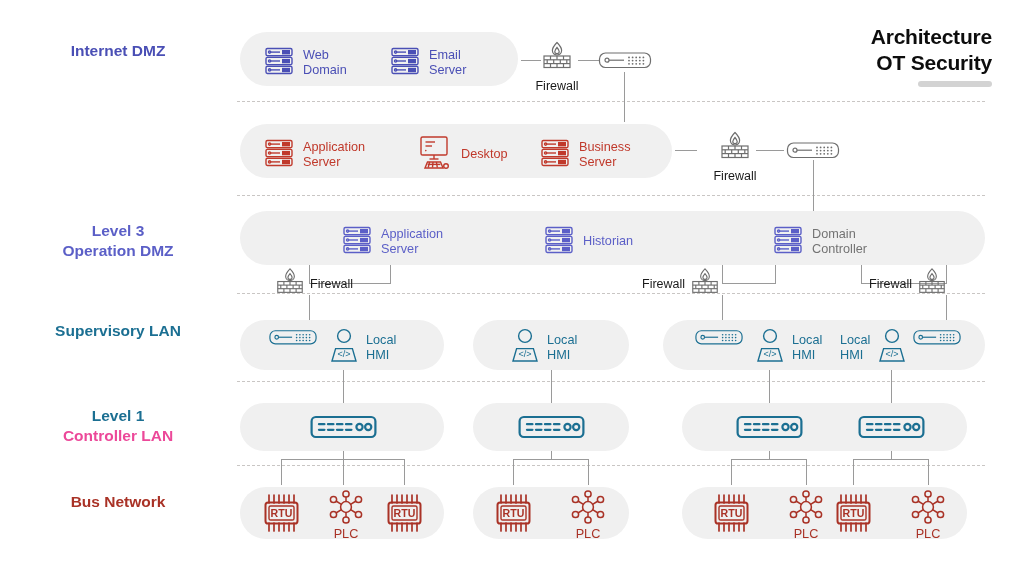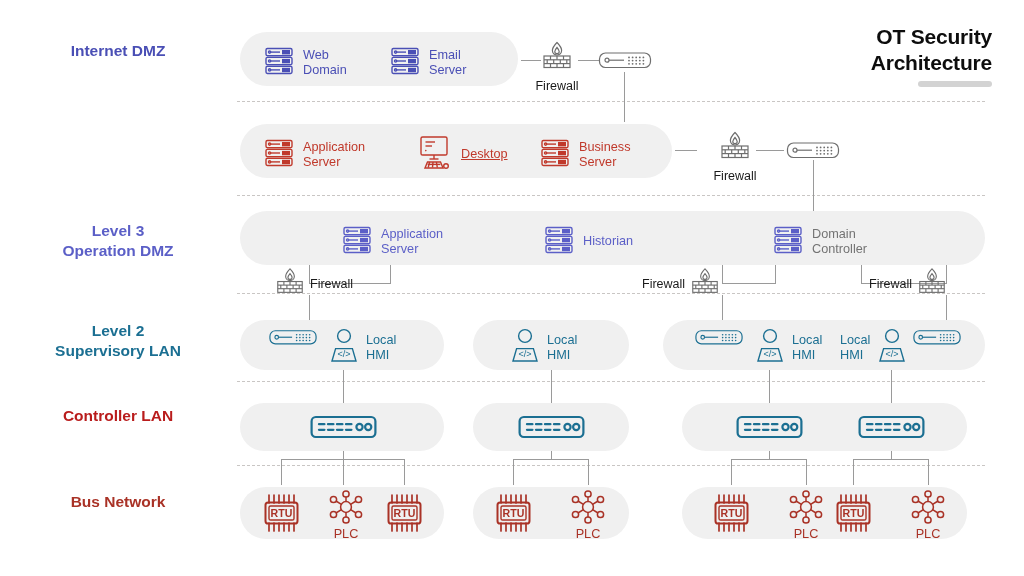--- a/index.html
+++ b/index.html
@@ -42,46 +42,46 @@
   .fw.rev { flex-direction:row-reverse; }
 
   
 </style>
 </head>
 <body>
 
 <div id="canvas">
 
   <div class="title-block">
+    <div class="title-line">Architecture</div>
     <div class="title-line">OT Security</div>
-    <div class="title-line">Architecture</div>
     <div class="title-rule"></div>
   </div>
 
   <div class="sep" style="top:101px"></div>
   <div class="sep" style="top:195px"></div>
   <div class="sep" style="top:293px"></div>
   <div class="sep" style="top:381px"></div>
   <div class="sep" style="top:465px"></div>
 
   <div class="lvl-label" style="top:41px">
     <div class="l2" style="color:#4a4fb5">Internet DMZ</div>
   </div>
   <div class="lvl-label" style="top:133px">
   </div>
   <div class="lvl-label" style="top:221px">
     <div class="l1" style="color:#5b5fc7">Level 3</div>
     <div class="l2" style="color:#5b5fc7">Operation DMZ</div>
   </div>
   <div class="lvl-label" style="top:321px">
-    <div class="l1" style="color:#1b6f92">Level 2</div>
     <div class="l2" style="color:#1b6f92">Supervisory LAN</div>
   </div>
   <div class="lvl-label" style="top:406px">
-    <div class="l2" style="color:#b91c1c">Controller LAN</div>
+    <div class="l1" style="color:#1b6f92">Level 1</div>
+    <div class="l2" style="color:#ec4899">Controller LAN</div>
   </div>
   <div class="lvl-label" style="top:492px">
     <div class="l2" style="color:#a93226">Bus Network</div>
   </div>
 
   <div class="ln lnv" style="left:624px; top:72px; height:50px;"></div>
 
   <div class="ln lnv" style="left:813px; top:160px; height:52px;"></div>
 
   <div class="ln lnv" style="left:309px; top:262px; height:22px;"></div>
@@ -277,21 +277,21 @@
           <line x1="15.6" y1="28" x2="15" y2="30.4"></line>
           <line x1="19" y1="28" x2="18.8" y2="30.4"></line>
           <line x1="22.4" y1="28" x2="22.8" y2="30.4"></line>
           <line x1="15" y1="30.4" x2="14.2" y2="33.5"></line>
           <line x1="18.8" y1="30.4" x2="18.5" y2="33.5"></line>
           <line x1="22.8" y1="30.4" x2="23.3" y2="33.5"></line>
           <circle cx="32" cy="32" r="2.3"></circle>
         </g>
       </svg>
     </span>
-    <span class="lbl" style="color:#c0392b; align-self:center;text-decoration:underline;">Desktop</span>
+    <span class="lbl" style="color:#c0392b; align-self:center;">Desktop</span>
   </div>
 
   <div class="node" style="left:538px; top:136px;">
     <span class="ico">
       <svg width="34" height="34" viewBox="0 0 34 34">
         <g stroke="#c0392b" stroke-width="1.4" fill="none">
           <rect x="4" y="4.5" width="26" height="7.2" rx="1.4"></rect>
           <rect x="4" y="13.4" width="26" height="7.2" rx="1.4"></rect>
           <rect x="4" y="22.3" width="26" height="7.2" rx="1.4"></rect>
           <circle cx="7.6" cy="8.1" r="1.1"></circle>

